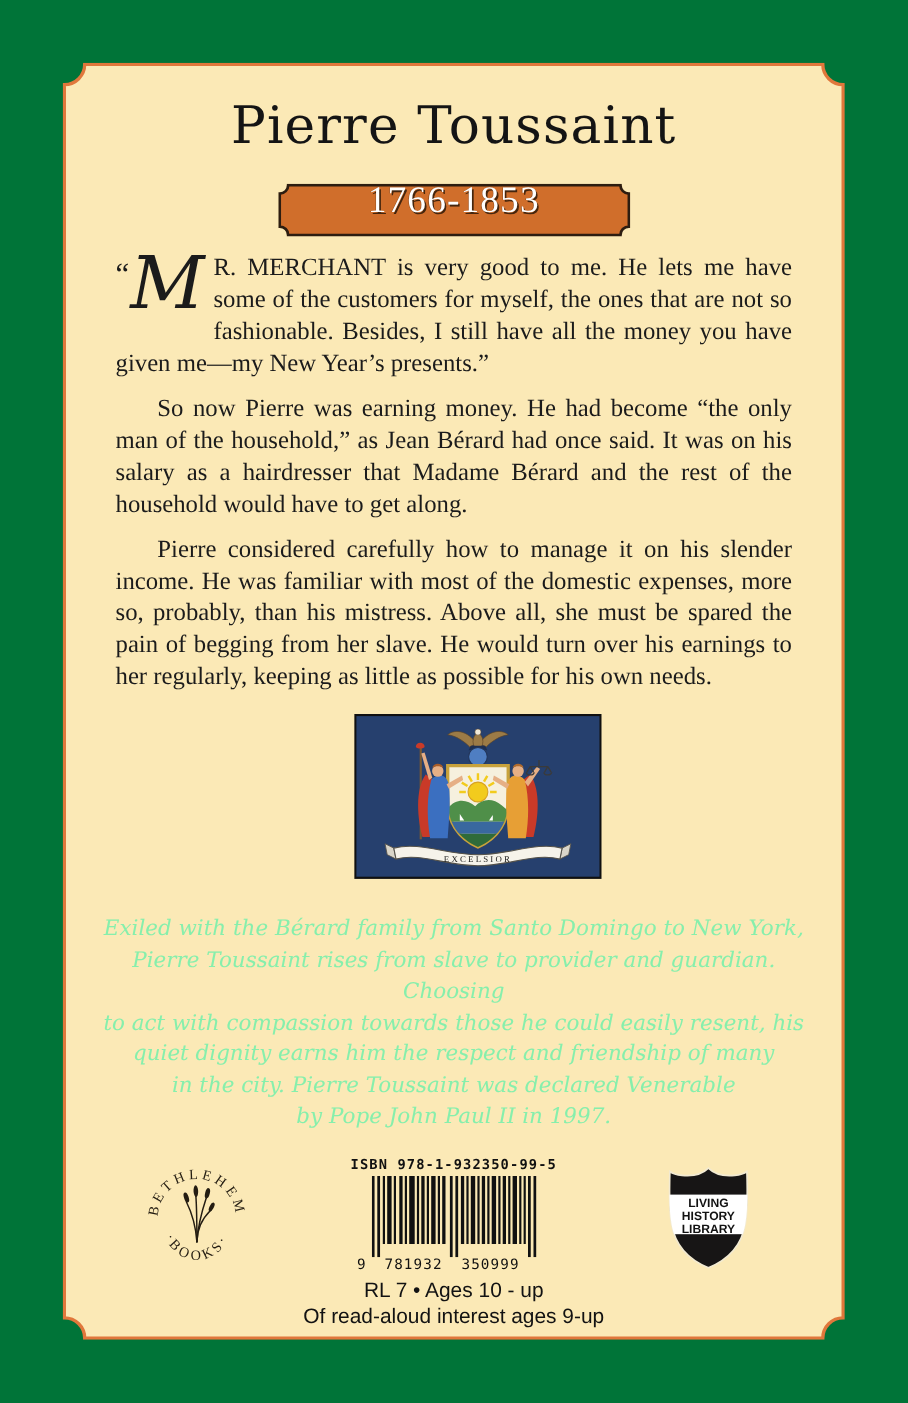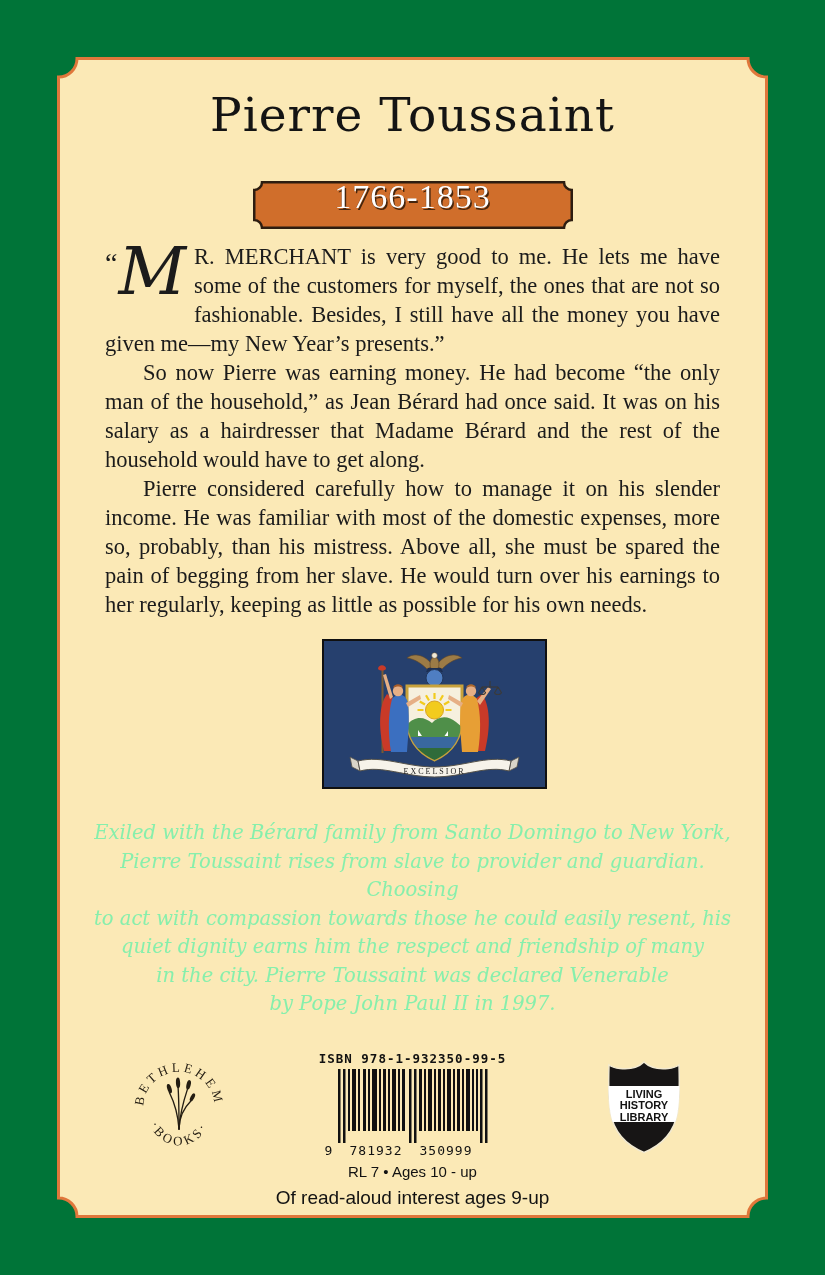--- a/index.html
+++ b/index.html
@@ -6,30 +6,30 @@
   body{width:825px;height:1275px;overflow:hidden;background:var(--green,#00753a);
        font-family:"Liberation Serif",serif;color:var(--ink,#1b1b1b);}
   .page{position:relative;width:825px;height:1275px;}
   .panel-svg{position:absolute;left:57px;top:57px;}
   .panel-path{fill:var(--cream,#fbe9b6);stroke:var(--orange,#e0773b);stroke-width:3;}
   .content{position:absolute;left:57px;top:57px;width:711px;height:1161px;}
 
   .title{margin-top:32px;text-align:center;font-size:47px;line-height:52px;
          font-family:"DejaVu Serif",serif;color:#141414;letter-spacing:1px;}
 
-  .plaque{position:relative;width:320px;height:31px;margin:40px auto 0;}
+  .plaque{position:relative;width:320px;height:31px;margin:26px auto 0;}
   .plaque svg{position:absolute;left:0;top:0;}
   .plaque-path{fill:var(--plaqueFill,#d06e2b);stroke:var(--plaqueEdge,#2d1d10);stroke-width:2.5;}
   .years{position:absolute;left:0;top:0;width:100%;height:100%;display:flex;align-items:center;justify-content:center;
          color:#fff;font-size:34px;letter-spacing:1px;
          text-shadow:1.5px 1.5px 0 rgba(45,25,8,.85), -0.5px -0.5px 0 rgba(45,25,8,.4);}
 
   .bodytext{margin:30px 48px 0;font-size:22.5px;line-height:29px;text-align:justify;}
   .bodytext p{margin:0;}
-  .bodytext p.indent{text-indent:38px;}
+  .bodytext p.indent{text-indent:38px;margin-top:12px;}
   .lead{float:left;white-space:nowrap;margin:2px 8px 0 0;}
   .lead .oq{font-size:28px;position:relative;top:-22px;margin-right:1px;}
   .lead .dropcap{font-family:"DejaVu Serif",serif;font-style:italic;font-size:66px;line-height:56px;}
 
   figure.flag{margin:20px 0 0;text-align:center;padding-left:44px;}
   .flag-caption{display:block;margin-top:9px;font-size:17.5px;color:#1f1f1f;}
 
   .summary{margin:26px auto 0;width:660px;text-align:center;font-style:italic;
            font-family:"DejaVu Serif",serif;font-size:19.5px;line-height:28.5px;
            white-space:pre-line;color:#86efac;}
@@ -40,21 +40,21 @@
   .isbn-label{font-family:"DejaVu Sans Mono",monospace;font-size:12.5px;font-weight:bold;letter-spacing:1px;color:#111;}
   .barcode{position:relative;width:170px;height:92px;margin:3px auto 0;}
   .barcode svg{position:absolute;left:10px;top:0;}
   .bc-digit{position:absolute;font-family:"DejaVu Sans Mono",monospace;font-size:13px;color:#111;top:74px;}
   .bc-9{left:-3px;}
   .bc-g1{left:22px;width:56px;text-align:left;letter-spacing:1px;}
   .bc-g2{left:92px;width:56px;text-align:left;letter-spacing:1px;}
   .shield{left:549px;top:1002px;}
   .shield-text{font-family:"Liberation Sans",sans-serif;font-weight:bold;font-size:11px;fill:#121212;}
   .rl-line{position:absolute;left:0;top:1106px;width:100%;text-align:center;
-           font-family:"Liberation Sans",sans-serif;font-size:15px;color:#121212;}
+           font-family:"Liberation Sans",sans-serif;font-size:19px;color:#121212;}
   .ra-line{position:absolute;left:0;top:1130px;width:100%;text-align:center;
            font-family:"Liberation Sans",sans-serif;font-size:19px;color:#121212;}
 
   .logo-text{font-family:"Liberation Serif",serif;font-size:13.5px;letter-spacing:3.5px;fill:#241d12;}
 </style>
 </head>
 <body style="--green: #007438; --cream: #fbe9b6; --orange: #e0773b; --plaqueFill: #d06e2b; --plaqueEdge: #2d1d10; --navy: #26406e; --ink: #1b1b1b;">
 
 <div class="page">
 

